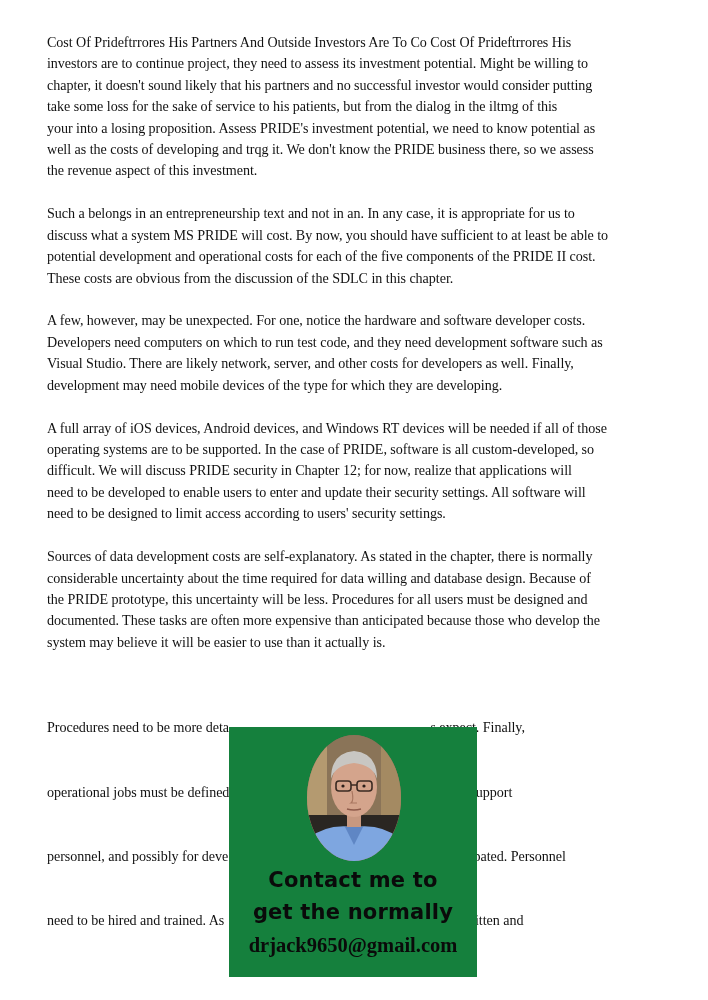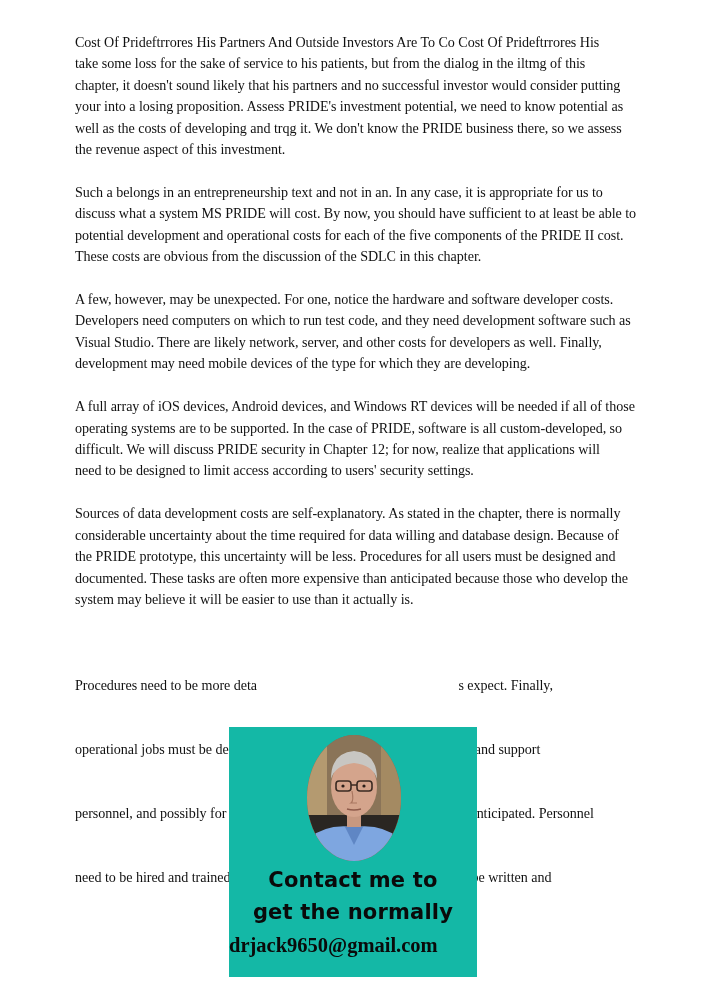--- a/index.html
+++ b/index.html
@@ -21,29 +21,29 @@
       top: 32px;
       width: 620px;
     }
     .para {
       margin: 0 0 21.5px 0;
       font-size: 14.1px;
       line-height: 21.4px;
       letter-spacing: -0.05px;
       white-space: nowrap;
     }
-    .line { display: block; margin-left: 28px; }
+    .line { display: block; }
 
     .overlay {
       position: absolute;
       left: 229px;
       top: 727px;
       width: 248px;
       height: 250px;
-      background: #14b8a6;
+      background: #15803d;
     }
     .portrait {
       position: absolute;
       left: 78px;
       top: 8px;
       width: 94px;
       height: 126px;
       border-radius: 50%;
       overflow: hidden;
       background: #7a6a58;
@@ -61,56 +61,58 @@
       line-height: 30px;
       letter-spacing: 0.2px;
     }
     .cta.l1 { top: 138px; }
     .cta.l2 { top: 170px; }
     .email {
       position: absolute;
       left: 0;
       top: 204px;
       width: 248px;
-      text-align: left;
+      text-align: center;
       font-family: "Liberation Serif", "DejaVu Serif", serif;
       font-weight: bold;
       font-size: 20.5px;
       line-height: 28px;
       color: #0a0a0a;
     }
   </style>
 </head>
 <body>
 
 <div class="page">
   <p class="para">
     <span class="line">Cost Of Prideftrrores His Partners And Outside Investors Are To Co Cost Of Prideftrrores His</span>
+    <span class="line">investors are to continue project, they need to assess its investment potential. Might be willing to</span>
+    <span class="line">chapter, it doesn't sound likely that his partners and no successful investor would consider putting</span>
     <span class="line">take some loss for the sake of service to his patients, but from the dialog in the iltmg of this</span>
-    <span class="line">chapter, it doesn't sound likely that his partners and no successful investor would consider putting</span>
     <span class="line">your into a losing proposition. Assess PRIDE's investment potential, we need to know potential as</span>
     <span class="line">well as the costs of developing and trqg it. We don't know the PRIDE business there, so we assess</span>
     <span class="line">the revenue aspect of this investment.</span>
   </p>
   <p class="para">
     <span class="line">Such a belongs in an entrepreneurship text and not in an. In any case, it is appropriate for us to</span>
     <span class="line">discuss what a system MS PRIDE will cost. By now, you should have sufficient to at least be able to</span>
     <span class="line">potential development and operational costs for each of the five components of the PRIDE II cost.</span>
     <span class="line">These costs are obvious from the discussion of the SDLC in this chapter.</span>
   </p>
   <p class="para">
     <span class="line">A few, however, may be unexpected. For one, notice the hardware and software developer costs.</span>
     <span class="line">Developers need computers on which to run test code, and they need development software such as</span>
     <span class="line">Visual Studio. There are likely network, server, and other costs for developers as well. Finally,</span>
     <span class="line">development may need mobile devices of the type for which they are developing.</span>
   </p>
   <p class="para">
     <span class="line">A full array of iOS devices, Android devices, and Windows RT devices will be needed if all of those</span>
     <span class="line">operating systems are to be supported. In the case of PRIDE, software is all custom-developed, so</span>
     <span class="line">difficult. We will discuss PRIDE security in Chapter 12; for now, realize that applications will</span>
+    <span class="line">need to be developed to enable users to enter and update their security settings. All software will</span>
     <span class="line">need to be designed to limit access according to users' security settings.</span>
   </p>
   <p class="para">
     <span class="line">Sources of data development costs are self-explanatory. As stated in the chapter, there is normally</span>
     <span class="line">considerable uncertainty about the time required for data willing and database design. Because of</span>
     <span class="line">the PRIDE prototype, this uncertainty will be less. Procedures for all users must be designed and</span>
     <span class="line">documented. These tasks are often more expensive than anticipated because those who develop the</span>
     <span class="line">system may believe it will be easier to use than it actually is.</span>
   </p>
   <p class="para" style="white-space: pre;">

